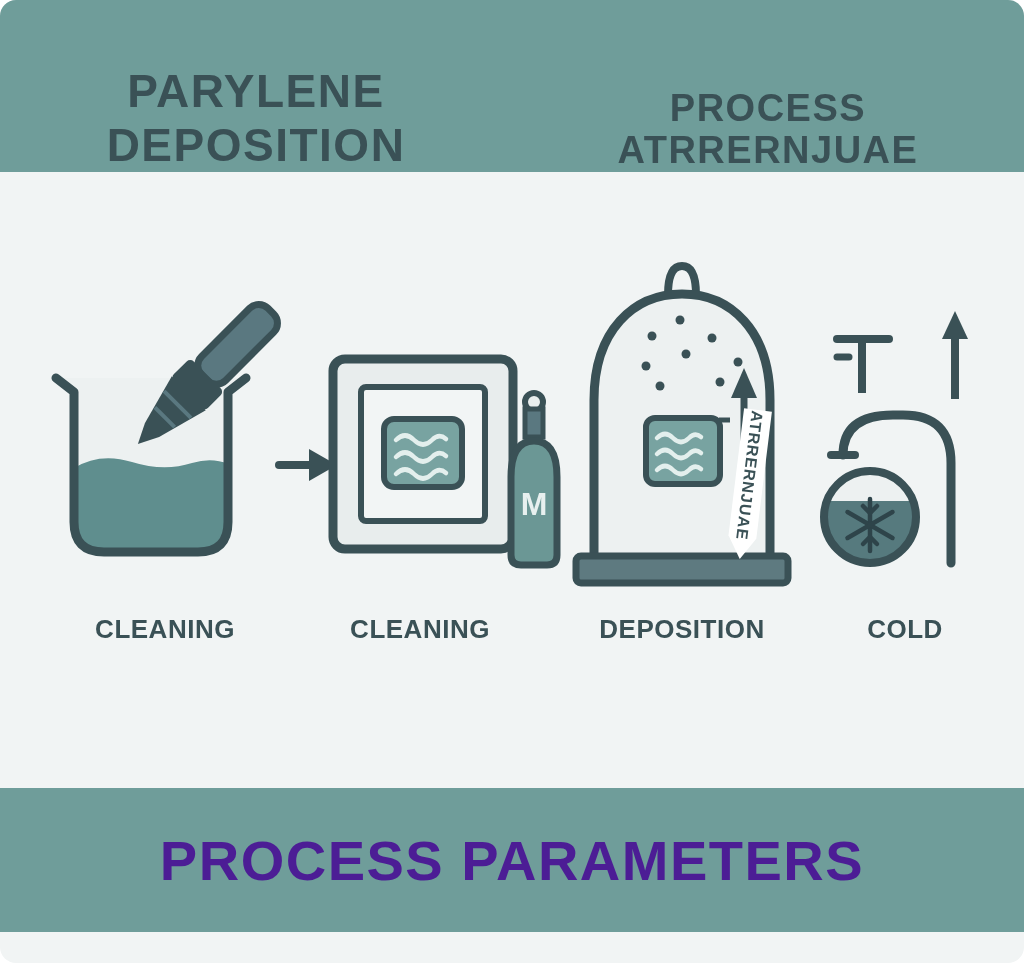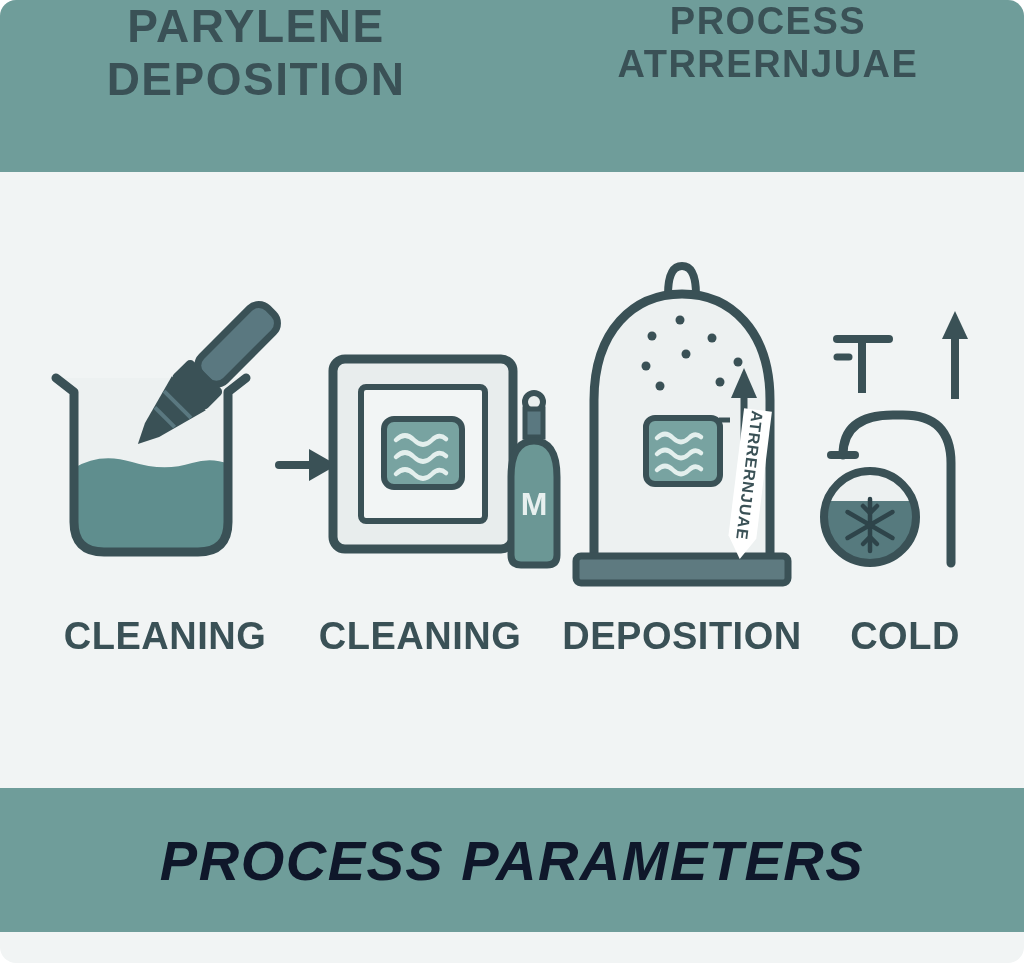--- a/index.html
+++ b/index.html
@@ -8,38 +8,38 @@
     width:1024px;height:963px;
     background:#f1f4f4;
     border-radius:16px;
     overflow:hidden;
     font-family:"Liberation Sans",sans-serif;
     color:#3a5156;
   }
   .banner{position:absolute;left:0;right:0;background:#6f9d9a;}
   .banner.top{top:0;height:172px;display:flex;}
   .banner.bottom{top:788px;height:144px;display:flex;align-items:center;justify-content:center;}
-  .half{flex:1;display:flex;align-items:flex-start;justify-content:center;}
+  .half{flex:1;display:flex;align-items:flex-end;justify-content:center;}
   .title{margin:0;font-weight:800;text-align:center;letter-spacing:1.5px;color:#3a5156;}
   .left-title{font-size:46px;line-height:1.16;}
   .right-title{font-size:38px;line-height:1.12;}
-  .bottom-title{margin:0;font-size:56px;font-weight:800;letter-spacing:1.5px;color:#0f172a;font-style:italic;}
+  .bottom-title{margin:0;font-size:56px;font-weight:800;letter-spacing:1.5px;color:#4c1d95;}
   .step{position:absolute;display:flex;flex-direction:column;align-items:center;}
   .icon-wrap{display:flex;align-items:flex-end;justify-content:center;}
   .step-cleaning{left:40px;top:260px;width:250px;}
   .step-cleaning .icon-wrap{height:335px;}
   .step-loading{left:275px;top:345px;width:290px;}
   .step-loading .icon-wrap{height:250px;}
   .step-deposition{left:562px;top:250px;width:240px;}
   .step-deposition .icon-wrap{height:345px;}
   .step-cold-trap{left:815px;top:305px;width:180px;}
   .step-cold-trap .icon-wrap{height:290px;}
   .step-label{
     margin-top:20px;
-    font-size:38px;font-weight:800;
+    font-size:26px;font-weight:800;
     letter-spacing:0.5px;text-align:left;line-height:1.15;
     color:#3a5156;
   }
   svg{display:block;}
 </style>
 </head>
 <body>
 
 <div class="poster">
 

